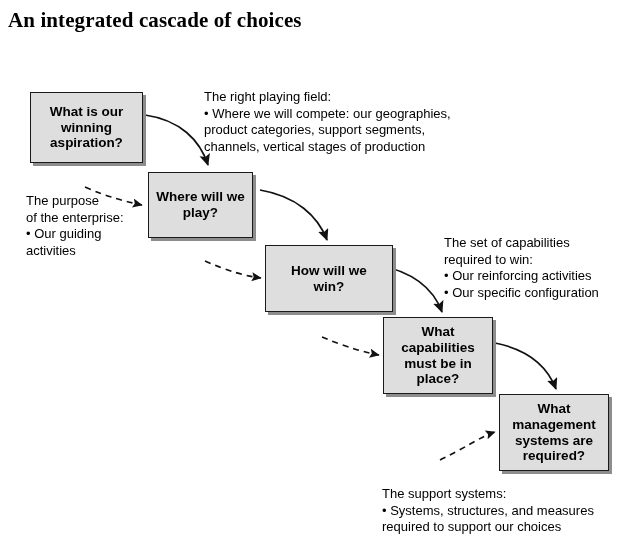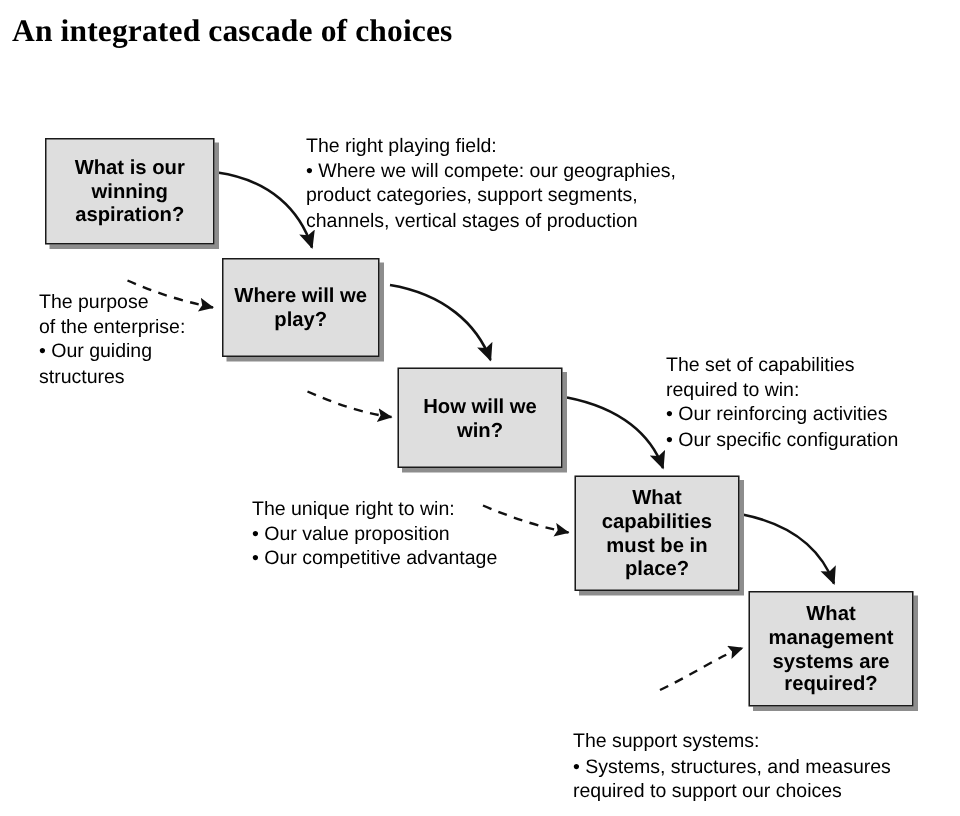--- a/index.html
+++ b/index.html
@@ -78,21 +78,21 @@
     <span>What is our
 winning
 aspiration?</span>
   </div>
 
   <div class="box" style="left:148px;top:172px;width:105px;height:66px;">
     <span>Where will we
 play?</span>
   </div>
 
-  <div class="box" style="left:265px;top:245px;width:110px;height:67px;">
+  <div class="box" style="left:265px;top:245px;width:128px;height:67px;">
     <span>How will we
 win?</span>
   </div>
 
   <div class="box" style="left:383px;top:317px;width:110px;height:77px;">
     <span>What
 capabilities
 must be in
 place?</span>
   </div>
@@ -100,30 +100,27 @@
   <div class="box" style="left:499px;top:394px;width:110px;height:77px;">
     <span>What
 management
 systems are
 required?</span>
   </div>
 
   <div class="note" style="left:26px;top:193px;width:150px;">The purpose
 of the enterprise:
 • Our guiding
-   structures</div>
+   activities</div>
 
   <div class="note" style="left:204px;top:89px;width:300px;">The right playing field:
 • Where we will compete: our geographies,
    product categories, support segments,
    channels, vertical stages of production</div>
 
-  <div class="note" style="left:168px;top:331px;width:220px;">The unique right to win:
-• Our value proposition
-• Our competitive advantage</div>
 
   <div class="note" style="left:444px;top:235px;width:200px;">The set of capabilities
 required to win:
 • Our reinforcing activities
 • Our specific configuration</div>
 
   <div class="note" style="left:382px;top:486px;width:260px;">The support systems:
 • Systems, structures, and measures
    required to support our choices</div>
 

